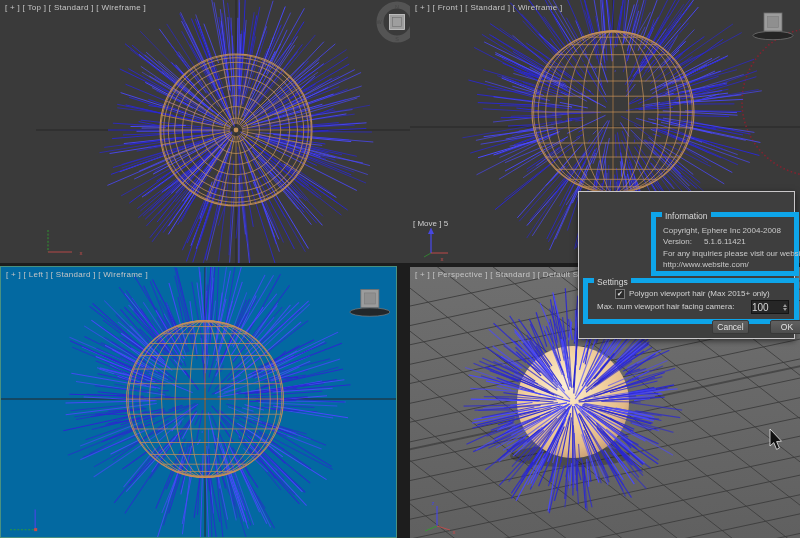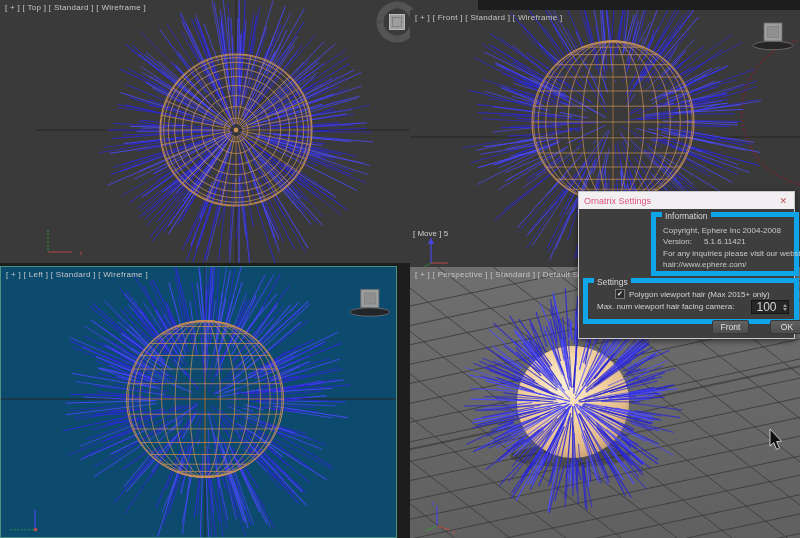--- a/index.html
+++ b/index.html
@@ -1,46 +1,46 @@
 <!DOCTYPE html>
 <html><head>
 <meta charset="utf-8">
 <style>
   html,body{margin:0;padding:0;background:#111;}
   #stage{position:relative;width:800px;height:538px;background:#1d1d1d;overflow:hidden;
          font-family:"Liberation Sans",sans-serif;-webkit-font-smoothing:none;}
   .vp{position:absolute;overflow:hidden;}
   .vp svg{position:absolute;left:0;top:0;width:100%;height:100%;display:block;}
   #vp-top{left:0;top:0;width:478px;height:263px;background:#3a3a3a;}
-  #vp-front{left:410px;top:10px;width:390px;height:263px;background:#3a3a3a;}
-  #vp-left{left:0;top:266px;width:395px;height:270px;background:#0c4a6e;border:1px solid #4a9181;}
+  #vp-front{left:410px;top:0;width:390px;height:263px;background:#3a3a3a;}
+  #vp-left{left:0;top:266px;width:395px;height:270px;background:#0369a1;border:1px solid #4a9181;}
   #vp-persp{left:410px;top:267px;width:390px;height:271px;background:linear-gradient(#6f6f6f,#606060);}
   .vp-label{position:absolute;top:3px;left:5px;font-size:8px;color:#c6c6c6;letter-spacing:.3px;white-space:nowrap;z-index:2;}
   .move-label{position:absolute;left:3px;top:219px;font-size:8px;color:#cfcfcf;z-index:2;}
 
   
   #dialog{position:absolute;left:578px;top:191px;width:215px;height:146px;z-index:10;
           border:1px solid #c9c7c9;box-shadow:0 2px 6px rgba(0,0,0,.55);background:#3e3e3e;}
   #dlg-title{height:17px;background:#f1eff1;display:flex;align-items:center;padding:0 5px;}
   #dlg-title .t{font-size:9px;color:#e0557f;flex:1;}
   #dlg-title .x{font-size:9px;color:#c05050;cursor:default;padding:0 2px;}
   .group{position:absolute;border:5px solid #0ea5e9;border-radius:0;}
   .group .glabel{position:absolute;top:-5px;left:6px;background:#3e3e3e;padding:0 3px;
                  font-size:8.5px;color:#d8d8d8;line-height:9px;}
   #grp-info{left:72px;top:20px;width:138px;height:54px;}
   #grp-info .lines{padding:8px 0 0 7px;font-size:8px;color:#c9c9c9;line-height:11.3px;white-space:nowrap;}
   #grp-info .vgap{display:inline-block;width:12px;}
   #grp-set{left:4px;top:86px;width:206px;height:36px;}
-  #grp-set .row1{position:absolute;left:7px;top:6px;display:flex;align-items:center;font-size:8px;color:#d2d2d2;white-space:nowrap;padding-left:20px;}
+  #grp-set .row1{position:absolute;left:7px;top:6px;display:flex;align-items:flex-start;font-size:8px;color:#d2d2d2;white-space:nowrap;padding-left:20px;}
   #grp-set .row2{position:absolute;left:9px;top:19px;font-size:8px;color:#d2d2d2;white-space:nowrap;text-align:right;}
   .cb{width:8px;height:8px;background:#2c2c2c;border:1px solid #7a7a7a;margin-right:4px;
       display:inline-flex;align-items:center;justify-content:center;font-size:7px;color:#e6e6e6;line-height:8px;}
   .spinner{position:absolute;right:5px;top:17px;width:36px;height:12px;background:#262626;border:1px solid #151515;
            display:flex;align-items:center;}
-  .spinner .val{flex:1;text-align:center;font-size:12px;color:#d6d6d6;}
+  .spinner .val{flex:1;text-align:left;font-size:10px;color:#d6d6d6;}
   .spinner .arrows{width:7px;display:flex;flex-direction:column;align-items:center;justify-content:center;gap:1px;}
   .spinner .up{width:0;height:0;border-left:2.5px solid transparent;border-right:2.5px solid transparent;border-bottom:3px solid #9a9a9a;}
   .spinner .dn{width:0;height:0;border-left:2.5px solid transparent;border-right:2.5px solid transparent;border-top:3px solid #9a9a9a;}
   .dbtn{position:absolute;top:128px;height:14px;background:linear-gradient(#616161,#4d4d4d);
         border:1px solid #383838;border-radius:2px;color:#e2e2e2;font-size:8.5px;
         font-family:"Liberation Sans",sans-serif;padding:0;line-height:12px;}
   #btn-cancel{left:133px;width:37px;}
   #btn-ok{left:191px;width:34px;}
   #panel-arrow{position:absolute;left:791px;top:305px;width:0;height:0;z-index:9;
         border-top:4px solid transparent;border-bottom:4px solid transparent;border-left:5px solid #8f8f8f;}
@@ -1602,32 +1602,28 @@
         <g>
           <polygon points="770,429 770,446 773.8,442.6 776.6,449.4 779.4,448 776.6,441.6 781.5,441.2" fill="#101010" stroke="#ededed" stroke-width="0.8" stroke-linejoin="round"></polygon>
         </g>
       </svg>
     <div class="vp-label">[ + ] [ Perspective ] [ Standard ] [ Default Shading ]</div>
   </div>
 
   <div id="panel-arrow"></div>
 
   <div id="dialog">
-    <div id="dlg-title">
-      <span class="t">Ornatrix Settings</span>
-      <span class="x">✕</span>
-    </div>
 
     <div class="group" id="grp-info">
       <span class="glabel">Information</span>
       <div class="lines">
         <div>Copyright, Ephere Inc 2004-2008</div>
         <div><span>Version:</span><span class="vgap"></span><span>5.1.6.11421</span></div>
         <div>For any inquiries please visit our website:</div>
-        <div>hair://www.ephere.com/</div>
+        <div>http://www.website.com/</div>
       </div>
     </div>
 
     <div class="group" id="grp-set">
       <span class="glabel">Settings</span>
       <div class="row1">
         <span class="cb">
             <span>✔</span>
           </span>
         <span>Polygon viewport hair (Max 2015+ only)</span>
@@ -1635,16 +1631,16 @@
       <div class="row2">Max. num viewport hair facing camera:</div>
       <div class="spinner">
         <span class="val">100</span>
         <span class="arrows">
             <i class="up"></i>
             <i class="dn"></i>
           </span>
       </div>
     </div>
 
-    <button class="dbtn" id="btn-cancel">Front</button>
+    <button class="dbtn" id="btn-cancel">Cancel</button>
     <button class="dbtn" id="btn-ok">OK</button>
   </div>
 </div>
 
 </body></html>

